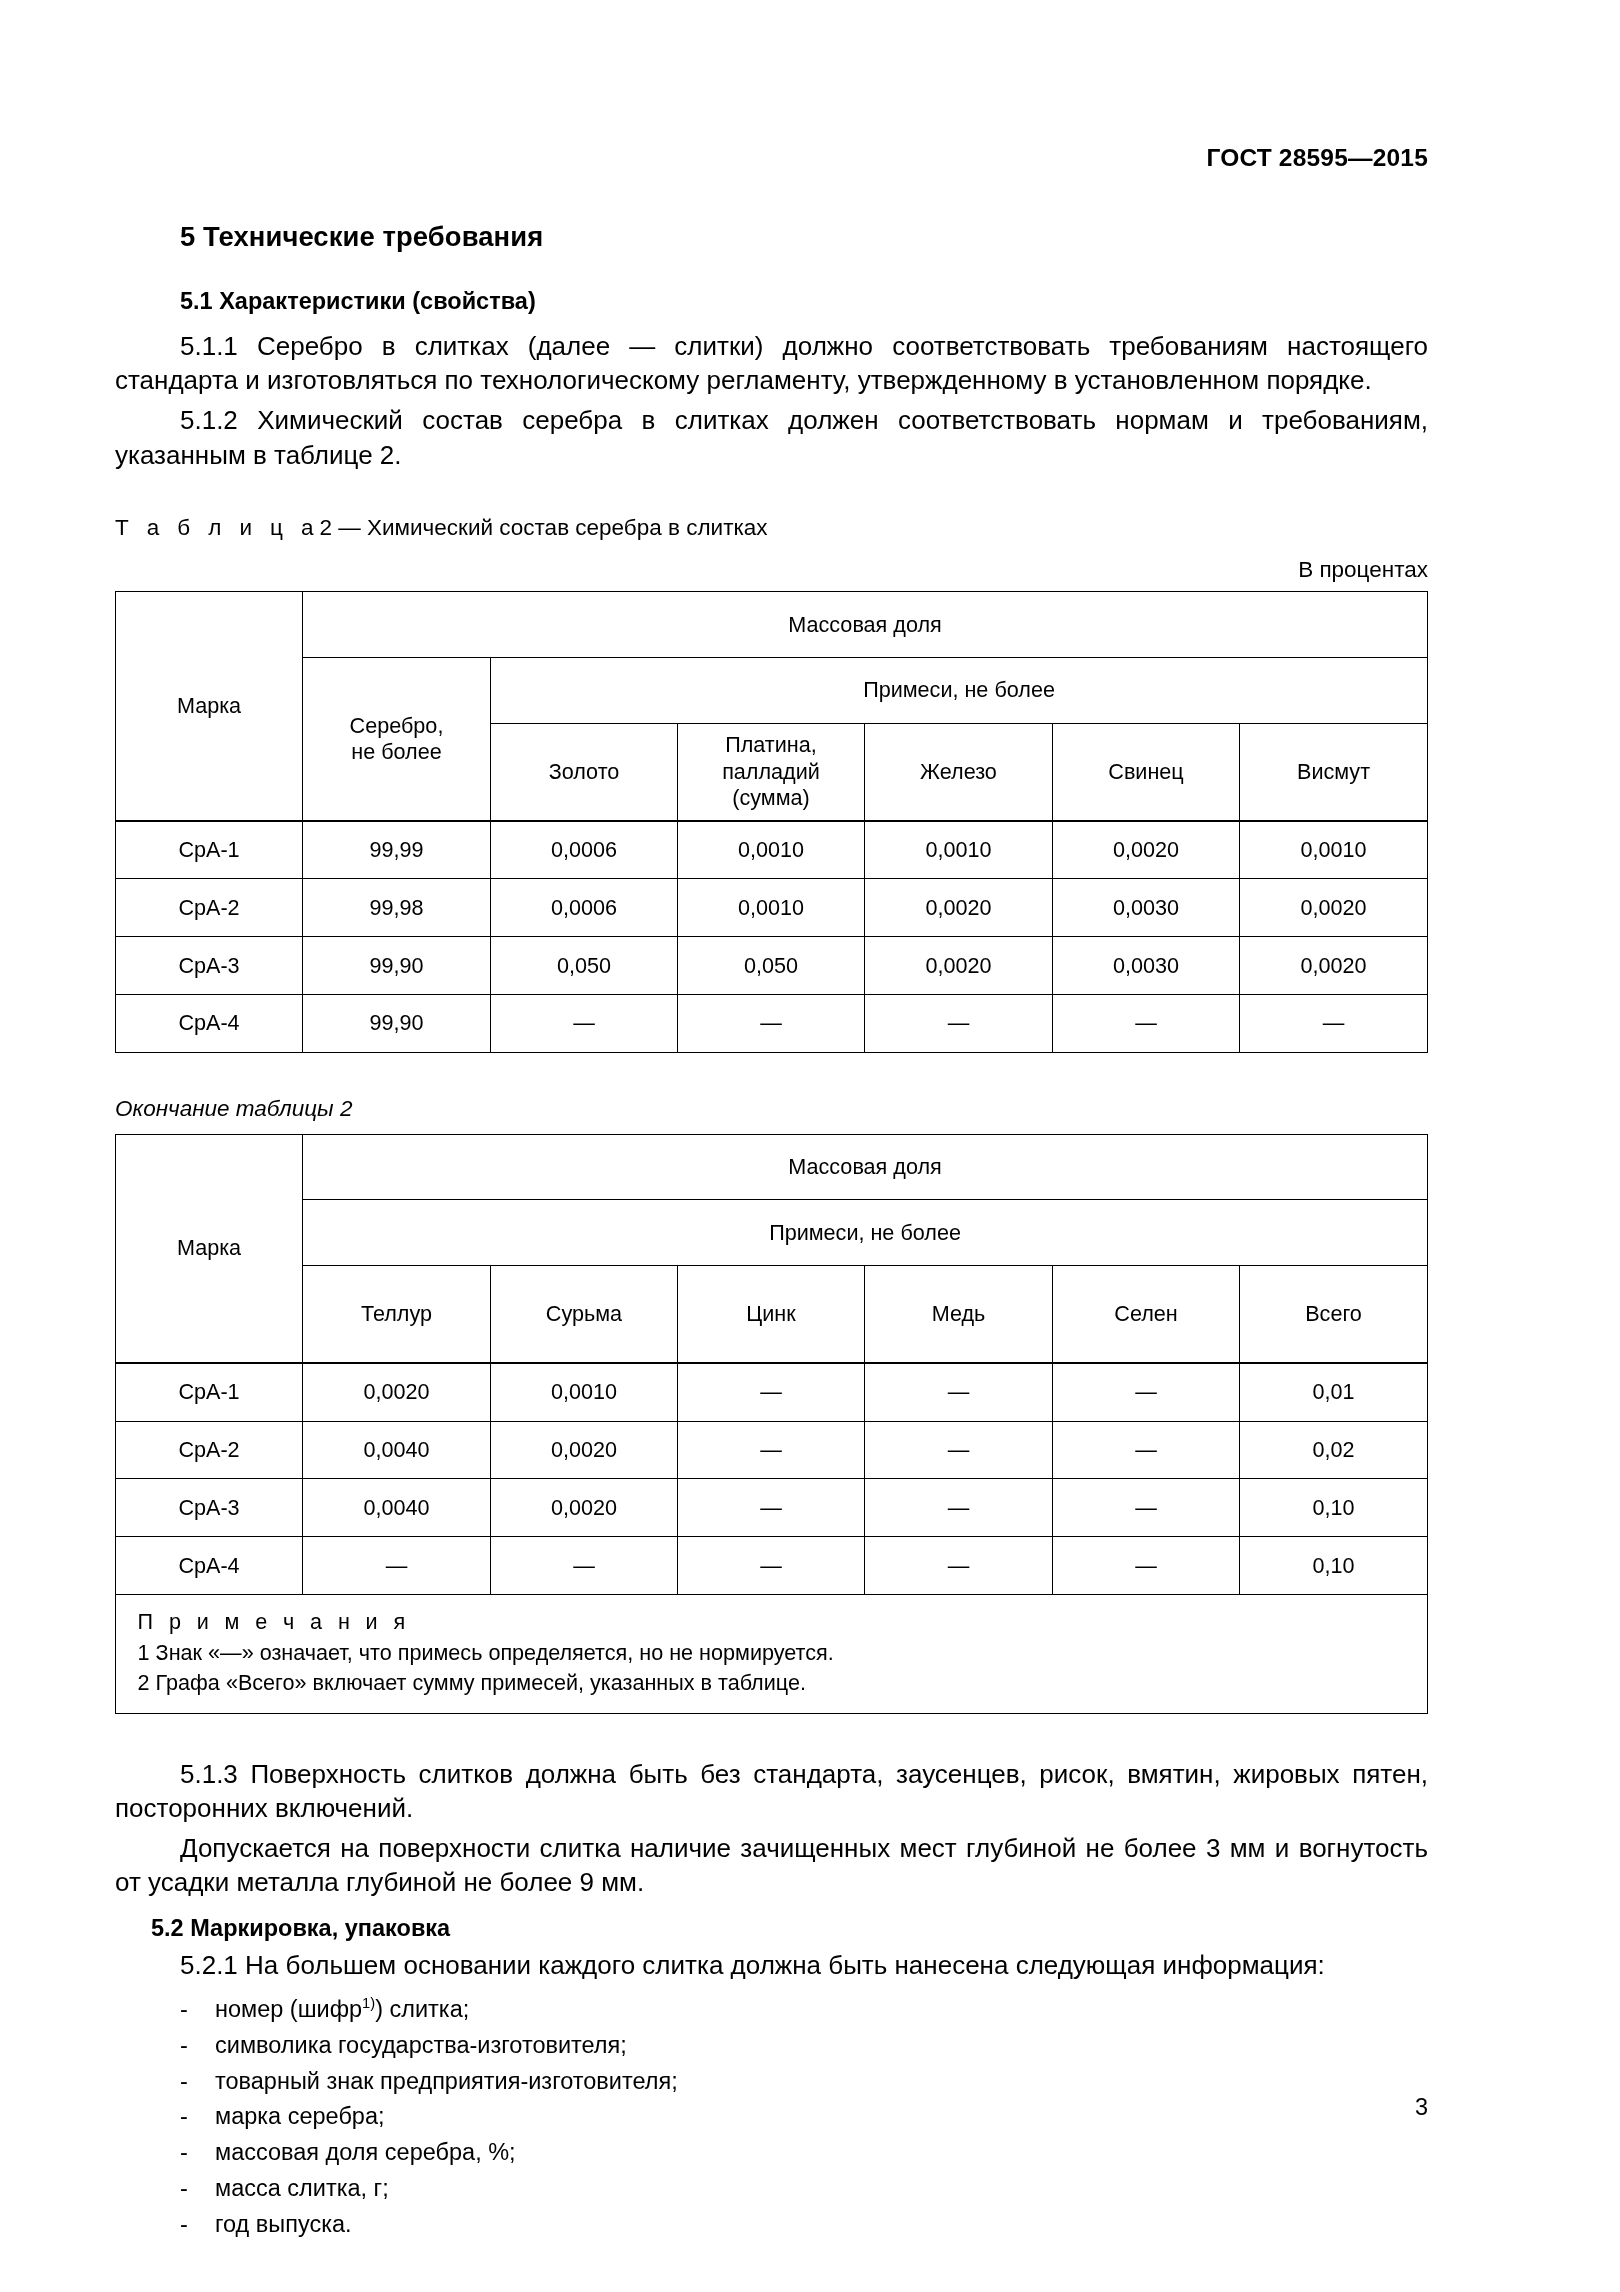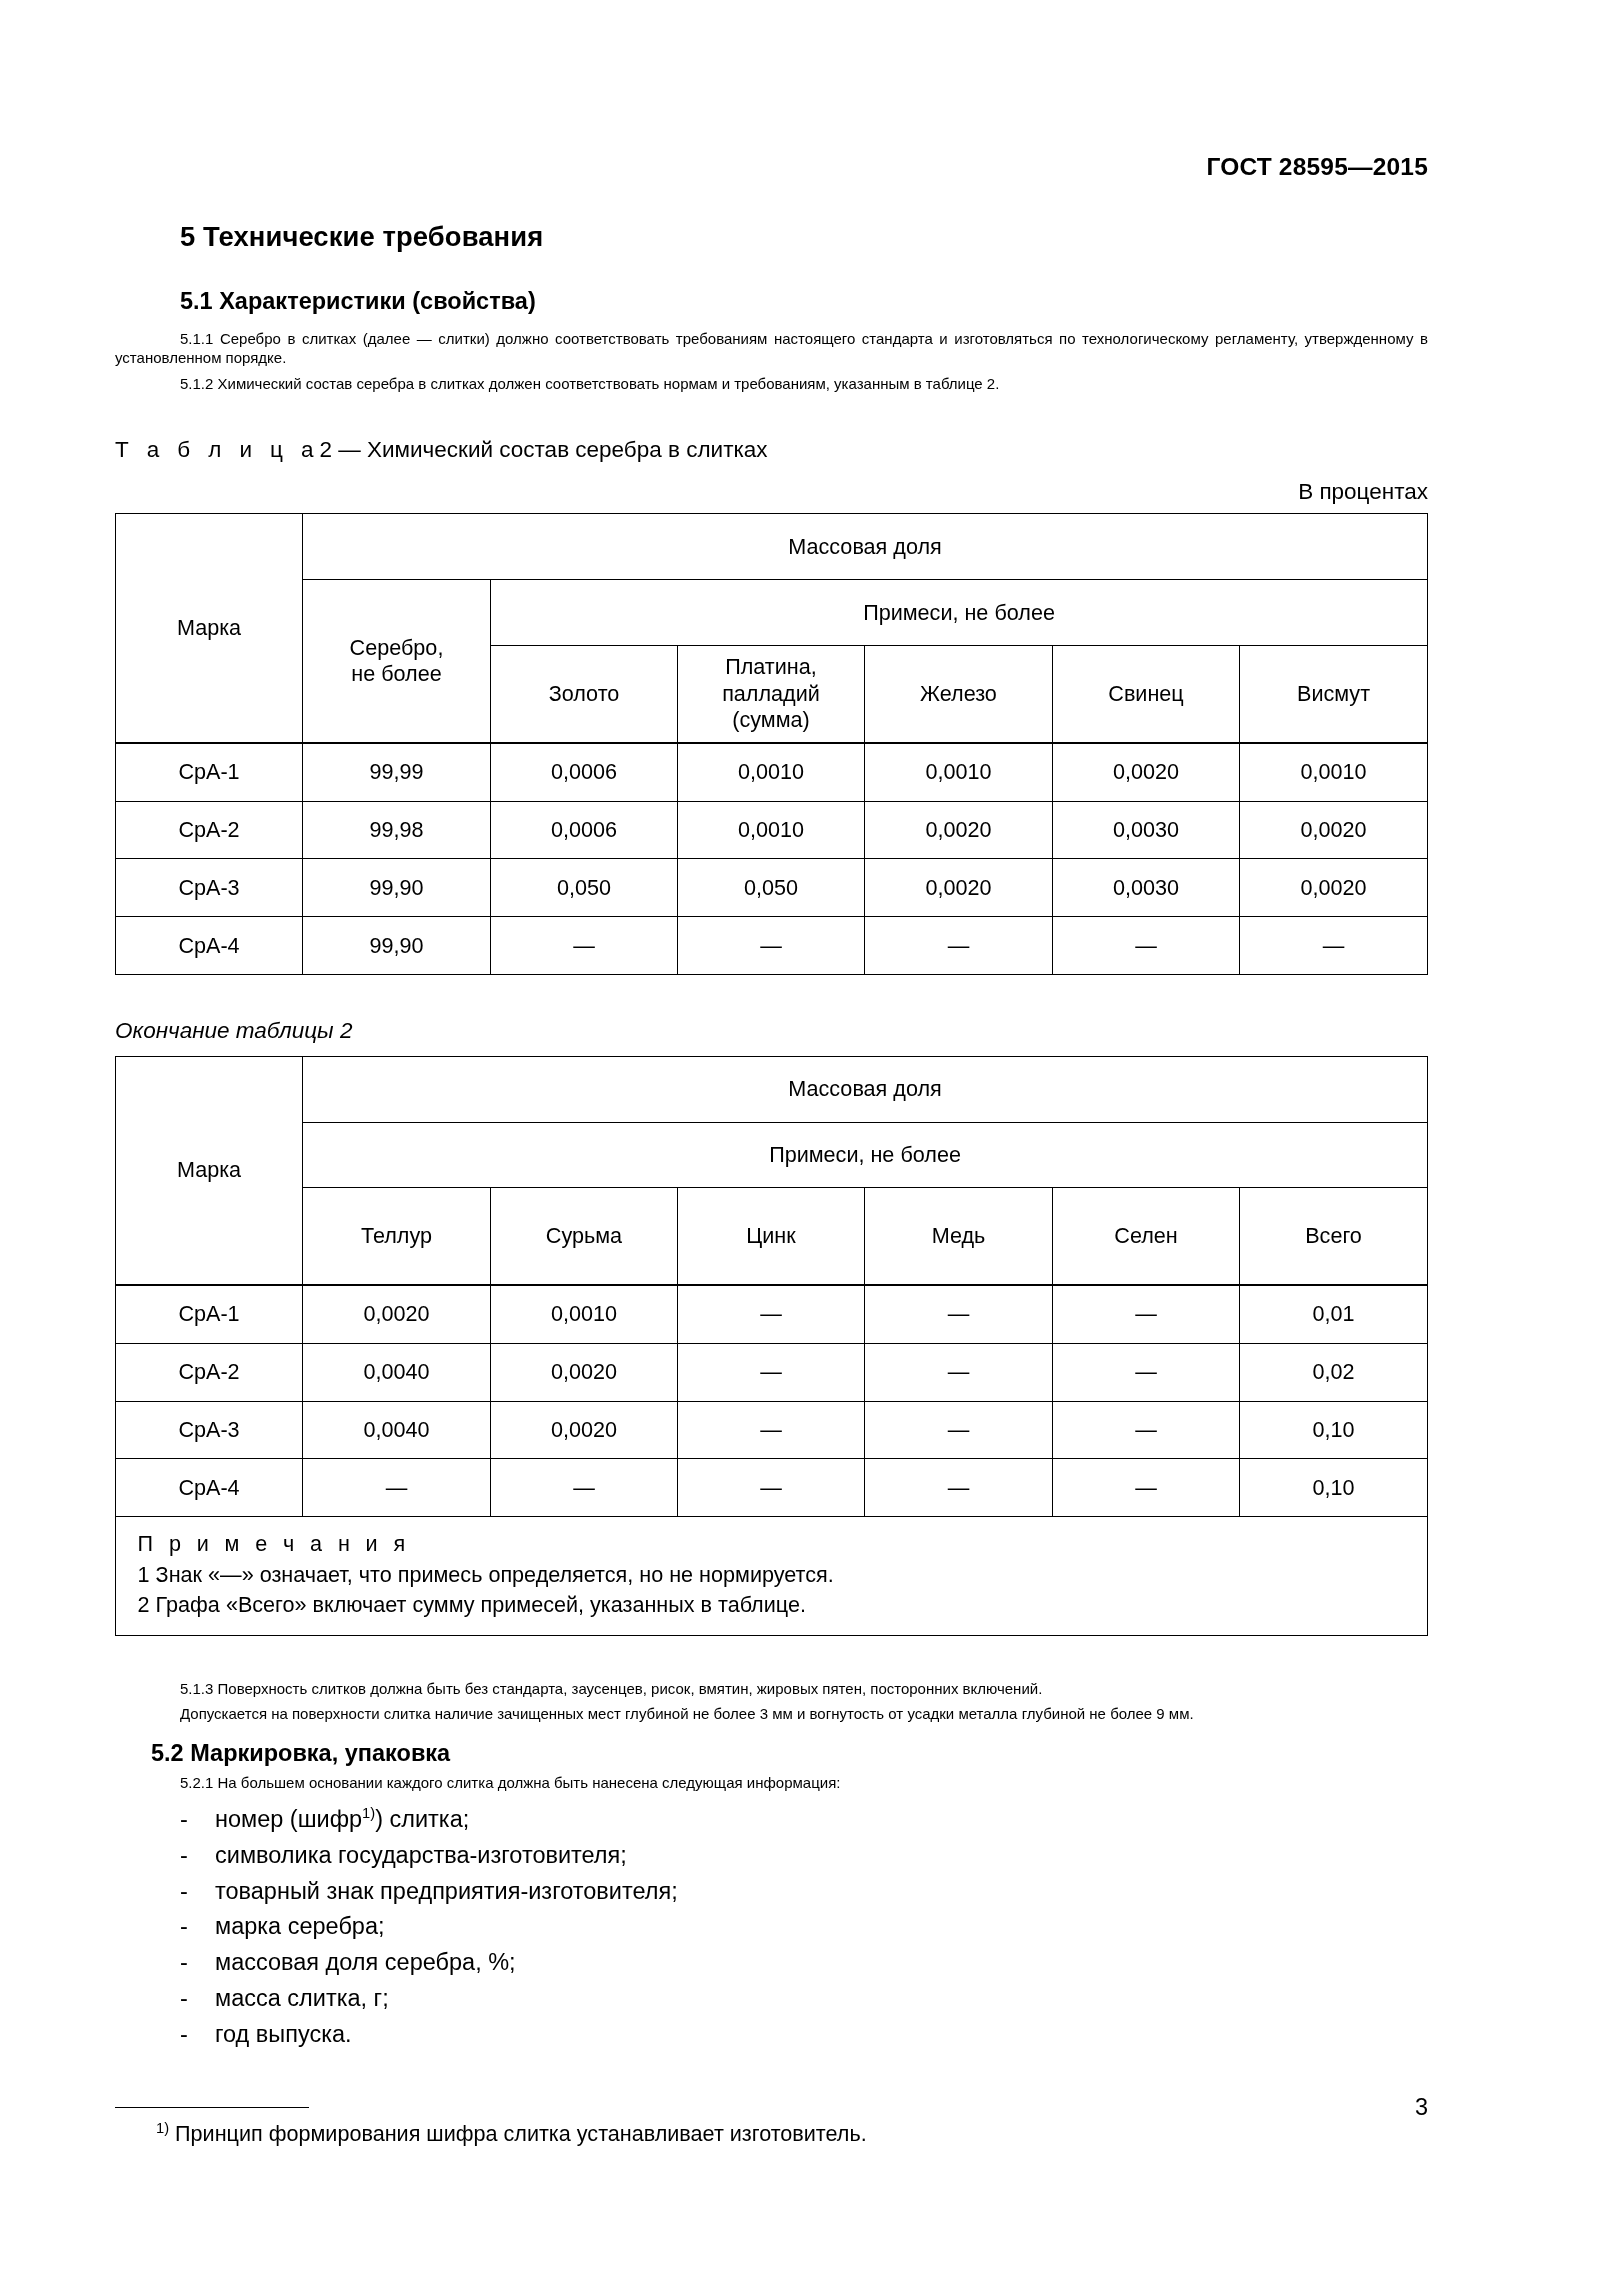--- a/index.html
+++ b/index.html
@@ -16,21 +16,21 @@
     width: 1620px;
     height: 2293px;
     background: #ffffff;
     box-sizing: border-box;
     overflow: hidden;
   }
 
   
   .doc-header {
     position: absolute;
-    top: 153px;
+    top: 144px;
     right: 192px;
     font-size: 24.5px;
     font-weight: bold;
     letter-spacing: 0.2px;
     white-space: nowrap;
   }
 
   
   .content {
     position: absolute;
@@ -46,21 +46,21 @@
     padding: 0;
     letter-spacing: 0.1px;
   }
   h2.subsec-title {
     font-size: 23.5px;
     font-weight: bold;
     margin: 35px 0 0 65px;
     padding: 0;
   }
   p.para {
-    font-size: 15px;
+    font-size: 26px;
     margin: 13.7px 0 0 0;
     padding: 0;
     text-align: justify;
     text-justify: inter-word;
     line-height: 1.32;
   }
   p.para.indent { text-indent: 65px; }
   p.para.tight { margin-top: 5.9px; }
 
   sup.fn { font-size: 14.7px; vertical-align: super; }

